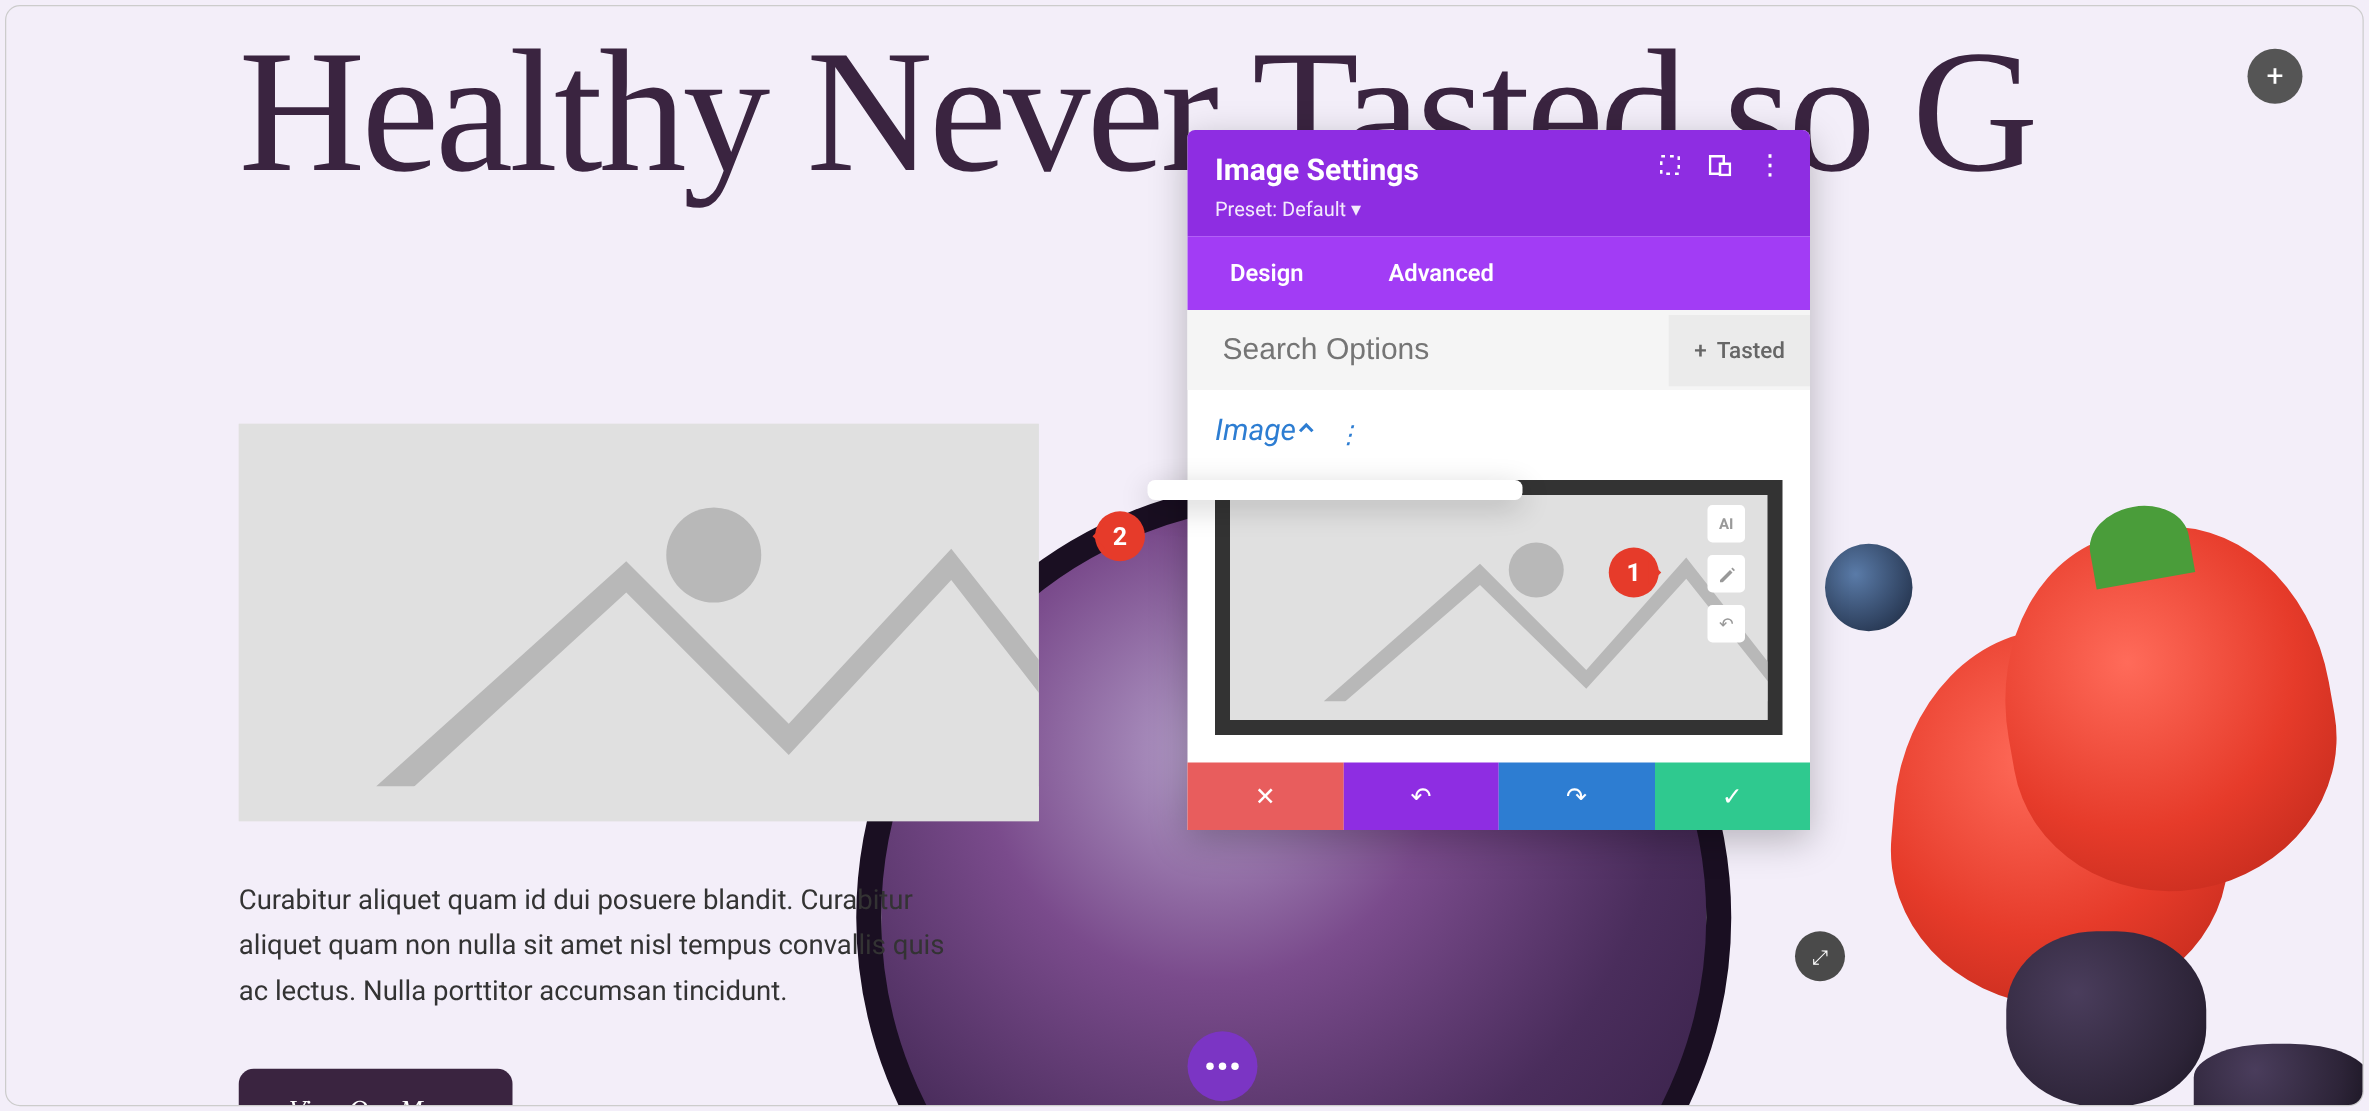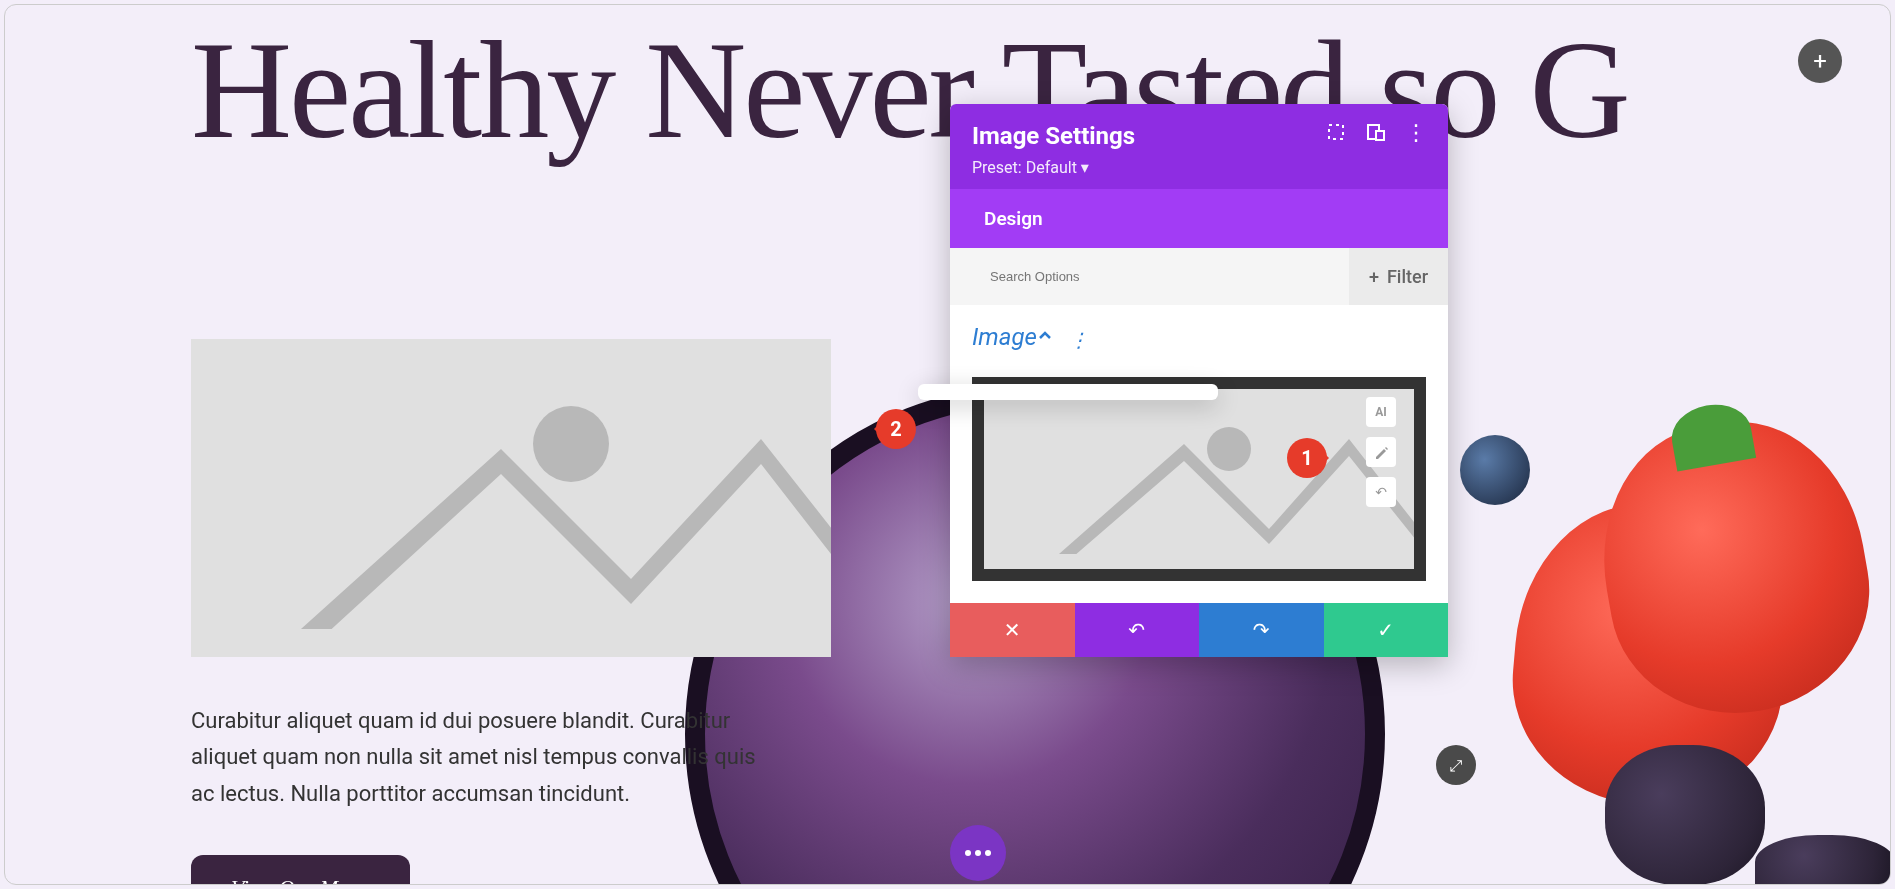--- a/index.html
+++ b/index.html
@@ -28,21 +28,21 @@
 .panel-header { background: #8e2de2; color: #fff; padding: 18px 22px 12px; border-radius: 6px 6px 0 0; }
 .panel-title-row { display: flex; align-items: flex-start; justify-content: space-between; }
 .panel-title { font-size: 24px; font-weight: 700; }
 .panel-icons { display: flex; gap: 20px; align-items: center; }
 .panel-icons .icon { width: 20px; height: 20px; cursor: pointer; display: flex; align-items: center; justify-content: center; }
 .preset-line { margin-top: 8px; font-size: 16px; opacity: 0.9; }
 .panel-tabs { background: #a23cf5; display: flex; }
 .panel-tab { flex: none; padding: 18px 34px; color: #fff; font-size: 19px; font-weight: 600; cursor: pointer; }
 .panel-tab.active { background: #8e2de2; }
 .search-row { display: flex; align-items: center; background: #f5f5f5; }
-.search-input { flex: 1; padding: 18px 40px; border: none; background: transparent; font-size: 13px; color: #c2410c; outline: none; }
+.search-input { flex: 1; padding: 18px 28px; border: none; background: transparent; font-size: 24px; color: #c2410c; outline: none; }
 .filter-btn { display: flex; align-items: center; gap: 8px; padding: 18px 20px; background: #ebebeb; color: #666; font-size: 18px; font-weight: 500; cursor: pointer; }
 .section-header { display: flex; align-items: center; justify-content: flex-start; padding: 18px 22px 14px; font-style: italic; }
 .section-title { color: #2d7dd2; font-size: 24px; font-weight: 400; }
 .section-actions { display: flex; gap: 14px; align-items: center; }
 .section-actions .icon { width: 18px; height: 18px; cursor: pointer; color: #2d7dd2; }
 .image-preview-wrap { margin: 12px 22px 22px; background: #333; padding: 12px; position: relative; }
 .image-preview { width: 100%; height: 180px; background: #e0e0e0; position: relative; }
 .preview-toolbar { position: absolute; top: 20px; right: 30px; display: flex; gap: 10px; flex-direction: column; }
 .preview-tool { width: 30px; height: 30px; background: #fff; border-radius: 4px; display: flex; align-items: center; justify-content: center; cursor: pointer; color: #888; font-size: 14px; }
 .preview-tool.ai { font-size: 12px; font-weight: 700; color: #999; }
@@ -133,27 +133,28 @@
       </div>
       <div class="preset-line">
         <span>Preset:</span>
         <span>Default</span>
         <span> ▾</span>
       </div>
     </div>
 
     <div class="panel-tabs">
       <div class="panel-tab">Design</div>
+      <div class="panel-tab">Advanced</div>
     </div>
 
     <div class="search-row">
       <input class="search-input" placeholder="Search Options" style="">
       <div class="filter-btn">
         <span>+</span>
-        <span>Filter</span>
+        <span>Tasted</span>
       </div>
     </div>
 
     <div class="section-header">
       <div class="section-title">Image</div>
       <div class="section-actions">
         <span class="icon">
           <svg width="16" height="16" viewBox="0 0 16 16">
               <path d="M3 10 L8 5 L13 10" fill="none" stroke="#2d7dd2" stroke-width="2.5"></path>
             </svg>

